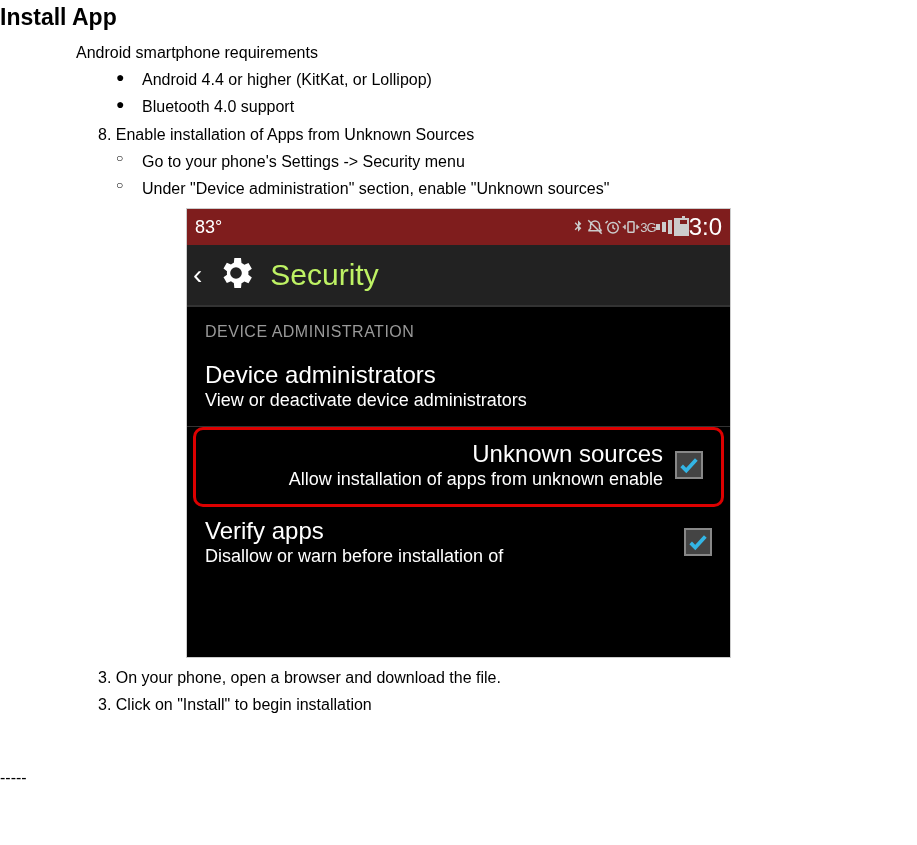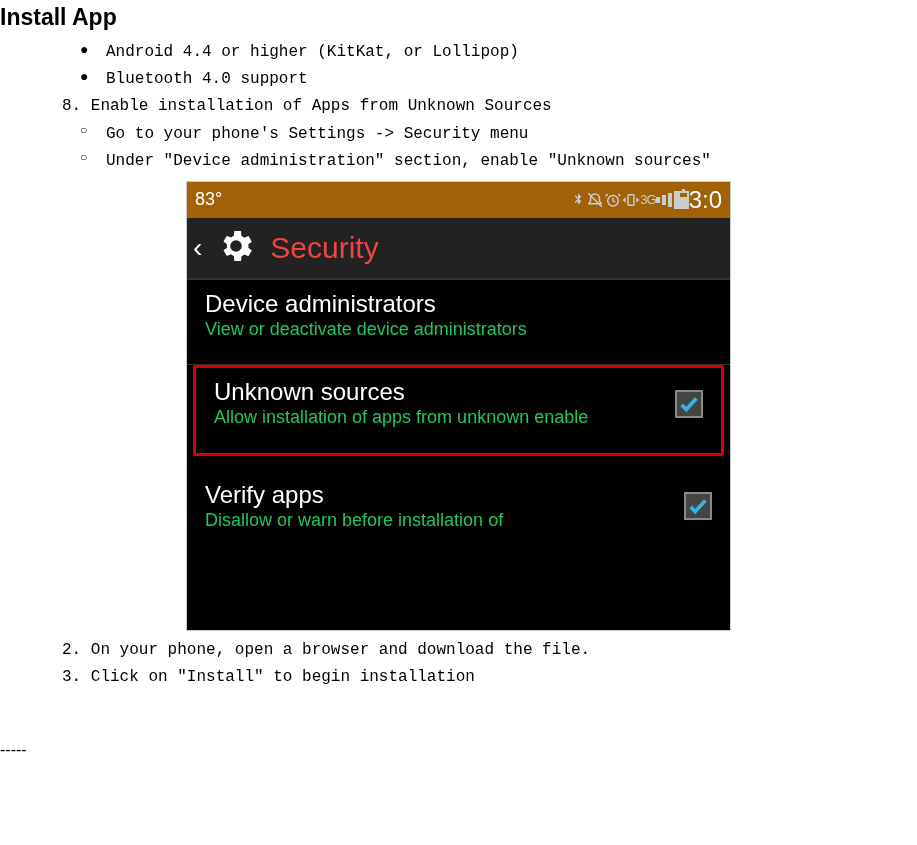--- a/index.html
+++ b/index.html
@@ -18,24 +18,23 @@
       font-size: 23px;
       font-family: "Trebuchet MS", Arial, sans-serif;
       padding: 4px 16px 8px 0;
     }
     .lvl1 {
       margin-left: 76px;
       font-size: 16px;
       line-height: 1.7;
     }
     .lvl2 {
-      margin-left: 62px;
+      margin-left: 98px;
       font-size: 16px;
       line-height: 1.7;
-      font-family: Liberation Mono, monospace;
     }
     .bullet-item .bullet {
       display: inline-block;
       width: 44px;
       text-align: left;
       vertical-align: top;
       padding-left: 18px;
     }
     .bullet-item .content {
       display: inline-block;
@@ -51,21 +50,21 @@
       width: 545px;
       height: 450px;
       background: #000;
       color: #fff;
       position: relative;
       overflow: hidden;
       border: 1px solid #ccc;
     }
     .statusbar {
       height: 36px;
-      background: #a16207;
+      background: #7f1d1d;
       display: flex;
       align-items: center;
       justify-content: space-between;
       padding: 0 8px;
       font-size: 18px;
     }
     .status-left {
       display: flex;
       align-items: center;
       gap: 6px;
@@ -105,52 +104,53 @@
       align-items: center;
       gap: 14px;
       padding: 0 6px;
       border-bottom: 2px solid #333;
     }
     .back-chevron {
       color: #fff; font-size: 28px; font-weight: 300;
     }
     .gear-icon svg { width: 40px; height: 40px; fill: #fff; }
     .appbar-title {
-      font-size: 30px; color: #ef4444; font-weight: 300;
+      font-size: 30px; color: #bef264; font-weight: 300;
     }
     .section-title {
       color: #999;
       font-size: 16px;
       letter-spacing: 0.5px;
       padding: 16px 18px 10px 18px;
     }
     .setting-item {
-      padding: 10px 18px 24px 18px;
+      padding: 10px 18px 14px 18px;
       border-bottom: 1px solid #333;
       display: flex;
       align-items: center;
       justify-content: space-between;
       gap: 12px;
     }
     .setting-text { flex: 1; }
     .setting-title {
       color: #fff;
       font-size: 24px;
       font-weight: 300;
     }
     .setting-sub {
-      color: #22c55e;
+      color: #ffffff;
       font-size: 18px;
       font-weight: 300;
       line-height: 1.25;
     }
     .highlight {
       border: 3px solid #d00;
       margin: 0 6px;
-      border-radius: 2px;
+      border-radius: 10px;
+      text-align: right;
     }
     .highlight .setting-item { border-bottom: none; }
     .checkbox {
       width: 28px; height: 28px;
       border: 2px solid #888;
       background: #444;
       display: flex; align-items: center; justify-content: center;
       flex: none;
     }
     .checkbox svg { width: 22px; height: 22px; stroke: #33b5e5; fill: none; stroke-width: 4; }
@@ -160,20 +160,21 @@
       margin-top: 50px;
       letter-spacing: 0;
     }
   </style>
 </head>
 <body>
 
 <div class="page">
   <div class="h1">Install App</div>
 
+  <div class="lvl1">Android smartphone requirements</div>
 
   <div class="lvl2 bullet-item">
     <span class="bullet dot">●</span><span class="content">Android 4.4 or higher (KitKat, or Lollipop)</span>
   </div>
   <div class="lvl2 bullet-item">
     <span class="bullet dot">●</span><span class="content">Bluetooth 4.0 support</span>
   </div>
 
 
   <div class="lvl2">8. Enable installation of Apps from Unknown Sources</div>
@@ -230,20 +231,21 @@
       <div class="appbar">
         <span class="back-chevron">‹</span>
         <span class="gear-icon">
           <svg viewBox="0 0 24 24">
               <path d="M19.4 13a7.5 7.5 0 000-2l2.1-1.6-2-3.4-2.5 1a7.6 7.6 0 00-1.7-1L15 3h-4l-.3 2.9a7.6 7.6 0 00-1.7 1l-2.5-1-2 3.4L6.6 11a7.5 7.5 0 000 2l-2.1 1.6 2 3.4 2.5-1a7.6 7.6 0 001.7 1L11 21h4l.3-2.9a7.6 7.6 0 001.7-1l2.5 1 2-3.4L19.4 13zM12 15.5A3.5 3.5 0 1112 8.5a3.5 3.5 0 010 7z"></path>
             </svg>
         </span>
         <span class="appbar-title">Security</span>
       </div>
 
+      <div class="section-title">DEVICE ADMINISTRATION</div>
 
       <div class="setting-item">
         <div class="setting-text">
           <div class="setting-title">Device administrators</div>
           <div class="setting-sub">View or deactivate device administrators</div>
         </div>
       </div>
 
       <div class="highlight">
         <div class="setting-item">
@@ -252,32 +254,32 @@
             <div class="setting-sub">Allow installation of apps from unknown enable</div>
           </div>
           <div class="checkbox">
             <svg viewBox="0 0 24 24">
                 <polyline points="4,13 9,18 20,6"></polyline>
               </svg>
           </div>
         </div>
       </div>
 
-      <div class="setting-item verify-cut" style="border-bottom:none;margin-top:15px;">
+      <div class="setting-item verify-cut" style="border-bottom:none;">
         <div class="setting-text">
           <div class="setting-title">Verify apps</div>
           <div class="setting-sub">Disallow or warn before installation of</div>
         </div>
         <div class="checkbox">
           <svg viewBox="0 0 24 24">
               <polyline points="4,13 9,18 20,6"></polyline>
             </svg>
         </div>
       </div>
 
     </div>
   </div>
 
-  <div class="lvl2">2. On your phone, open a browser and download the file.</div>
+  <div class="lvl2">3. On your phone, open a browser and download the file.</div>
   <div class="lvl2">3. Click on "Install" to begin installation</div>
 
   <div class="dashes">-----</div>
 </div>
 
 </body></html>

